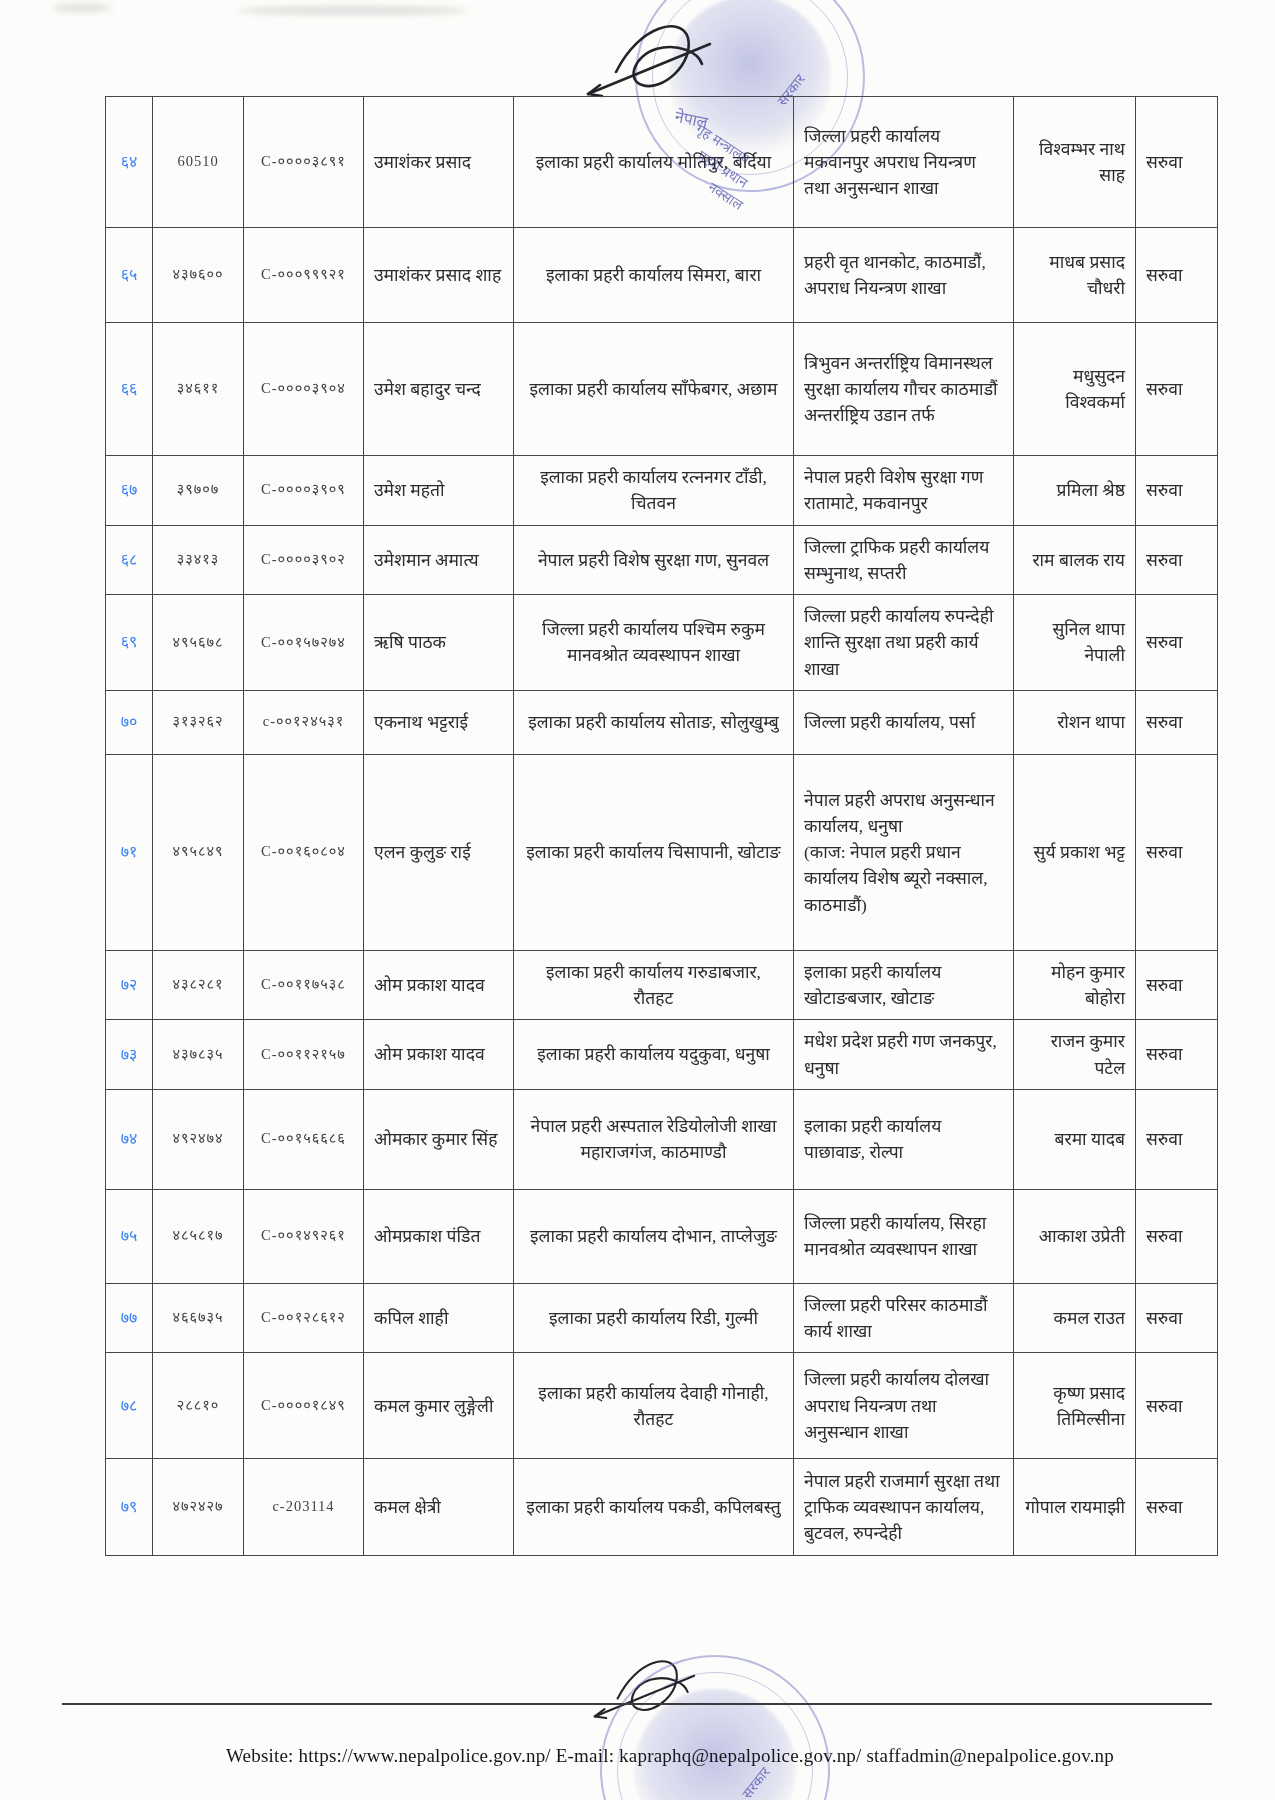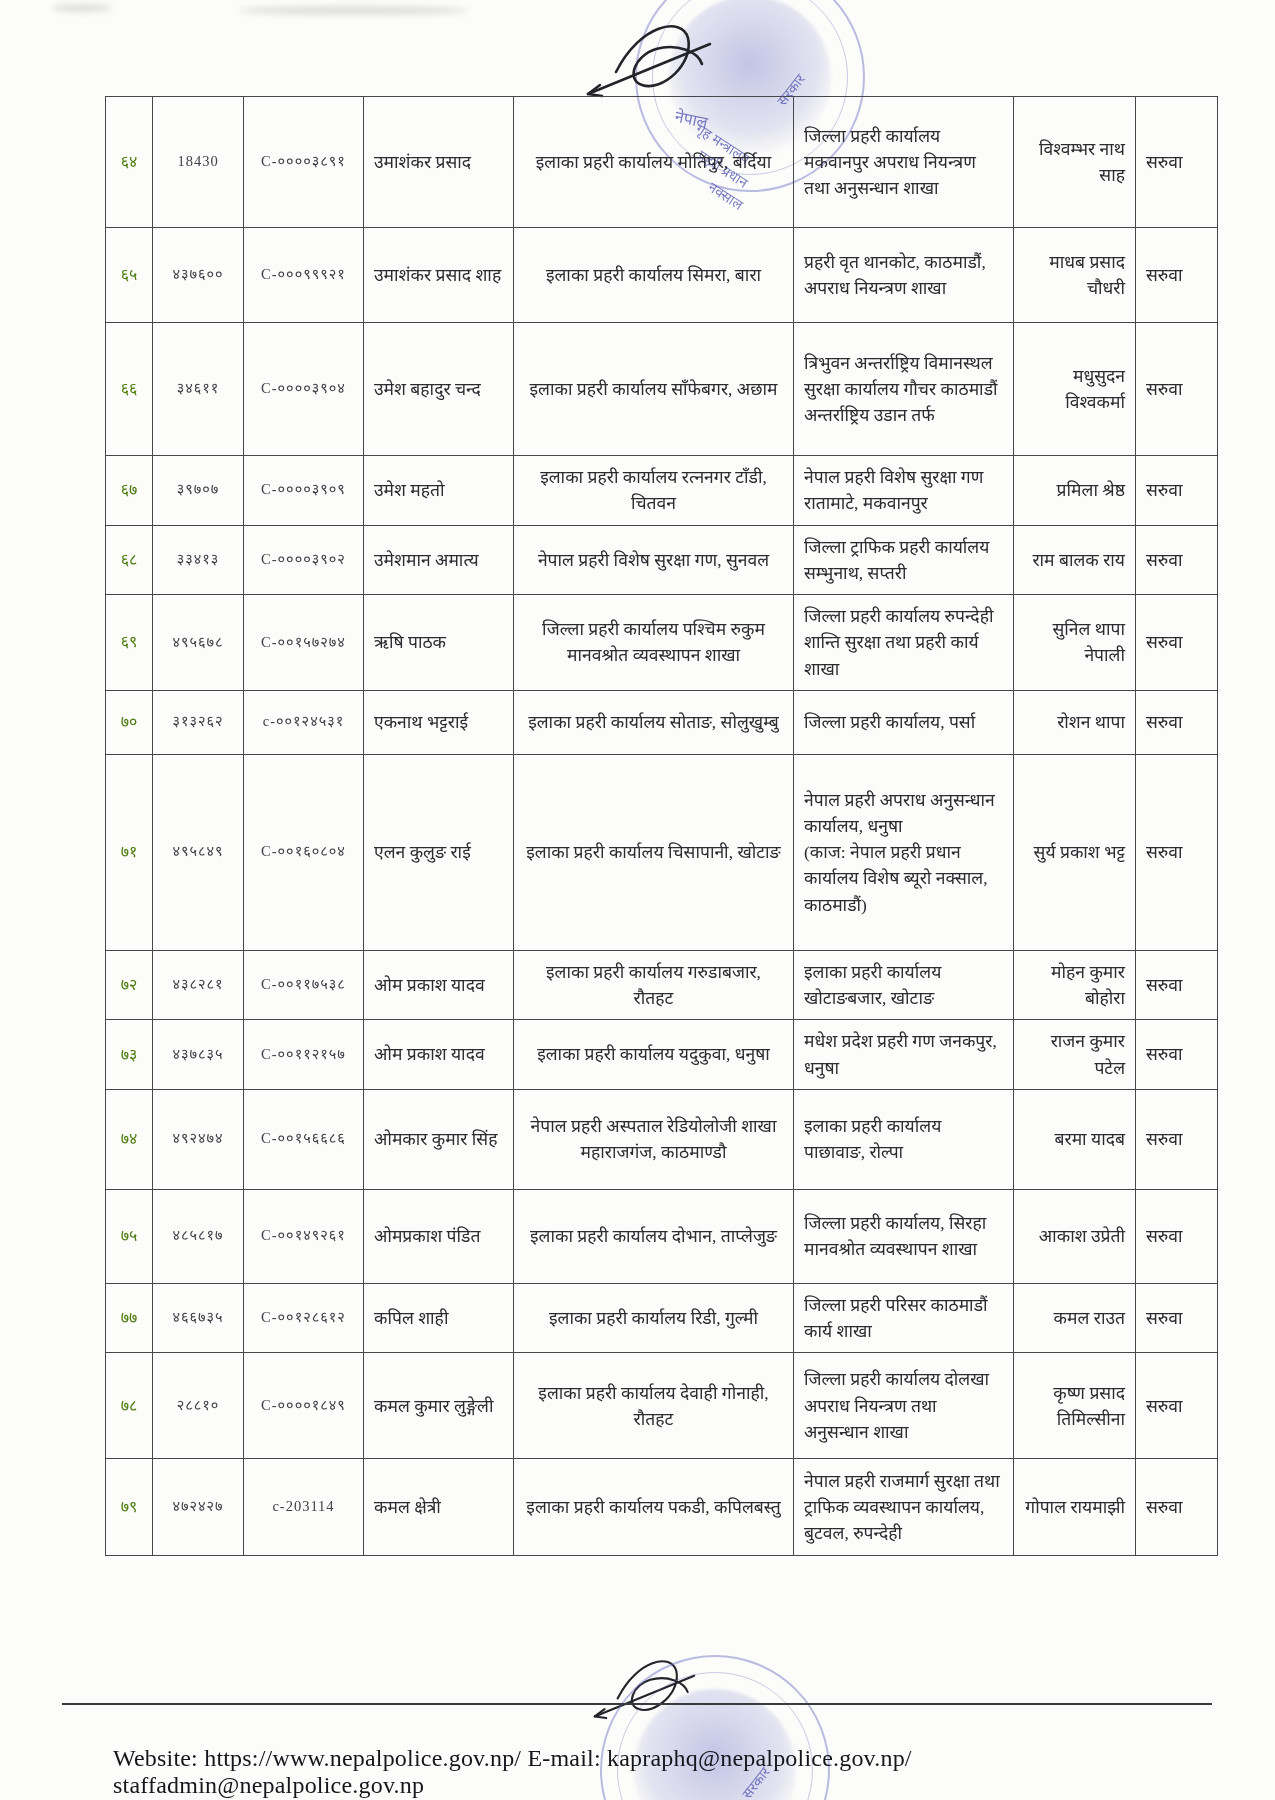--- a/index.html
+++ b/index.html
@@ -21,36 +21,36 @@
   }
   table.transfer td{
     border:1.6px solid #47474d;
     padding:8px 10px;
     vertical-align:middle;
     font-size:17.5px;
     line-height:1.5;
     white-space:pre-line;
     overflow:hidden;
   }
-  table.transfer td:nth-child(1){text-align:center;font-size:16px;color:#4d7c0f;}
+  table.transfer td:nth-child(1){text-align:center;font-size:16px;color:#3b82f6;}
   table.transfer td:nth-child(2){text-align:center;font-size:14.5px;color:#3f4049;letter-spacing:1px;}
   table.transfer td:nth-child(3){text-align:center;font-size:14.5px;color:#3f4049;letter-spacing:1px;}
   table.transfer td:nth-child(4){text-align:left;}
   table.transfer td:nth-child(5){text-align:center;}
   table.transfer td:nth-child(6){text-align:left;}
   table.transfer td:nth-child(7){text-align:right;}
   table.transfer td:nth-child(8){text-align:left;}
   
   .footer-rule{
     position:absolute;left:62px;top:1703px;width:1150px;height:0;
     border-top:2.5px solid #3b3b3f;
   }
   .footer{
-    position:absolute;left:113px;top:1745px;width:1100px;
-    font-size:24px;color:#16161d;letter-spacing:.2px;
+    position:absolute;left:120px;top:1745px;width:1100px;
+    font-size:19px;color:#16161d;letter-spacing:.2px;text-align:center;
   }
   
   .stamp{position:absolute;width:230px;height:230px;pointer-events:none;}
   .stamp .ring{
     position:absolute;inset:0;border-radius:50%;
     border:2.5px solid rgba(104,108,192,.45);
   }
   .stamp .ring2{
     position:absolute;inset:17px;border-radius:50%;
     border:1.5px solid rgba(104,108,192,.35);
@@ -118,21 +118,21 @@
         <col style="width:120px">
         <col style="width:150px">
       <col style="width:280px">
         <col style="width:220px">
         <col style="width:122px">
         <col style="width:82px">
     </colgroup>
     <tbody>
         <tr style="height: 131px;">
           <td>६४</td>
-          <td>18430</td>
+          <td>60510</td>
           <td>C-००००३८९१</td>
           <td>उमाशंकर प्रसाद</td>
           <td>इलाका प्रहरी कार्यालय मोतिपुर, बर्दिया</td>
           <td>जिल्ला प्रहरी कार्यालय मकवानपुर अपराध नियन्त्रण तथा अनुसन्धान शाखा</td>
           <td>विश्वम्भर नाथ साह</td>
           <td>सरुवा</td>
         </tr>
         <tr style="height: 95px;">
           <td>६५</td>
           <td>४३७६००</td>

